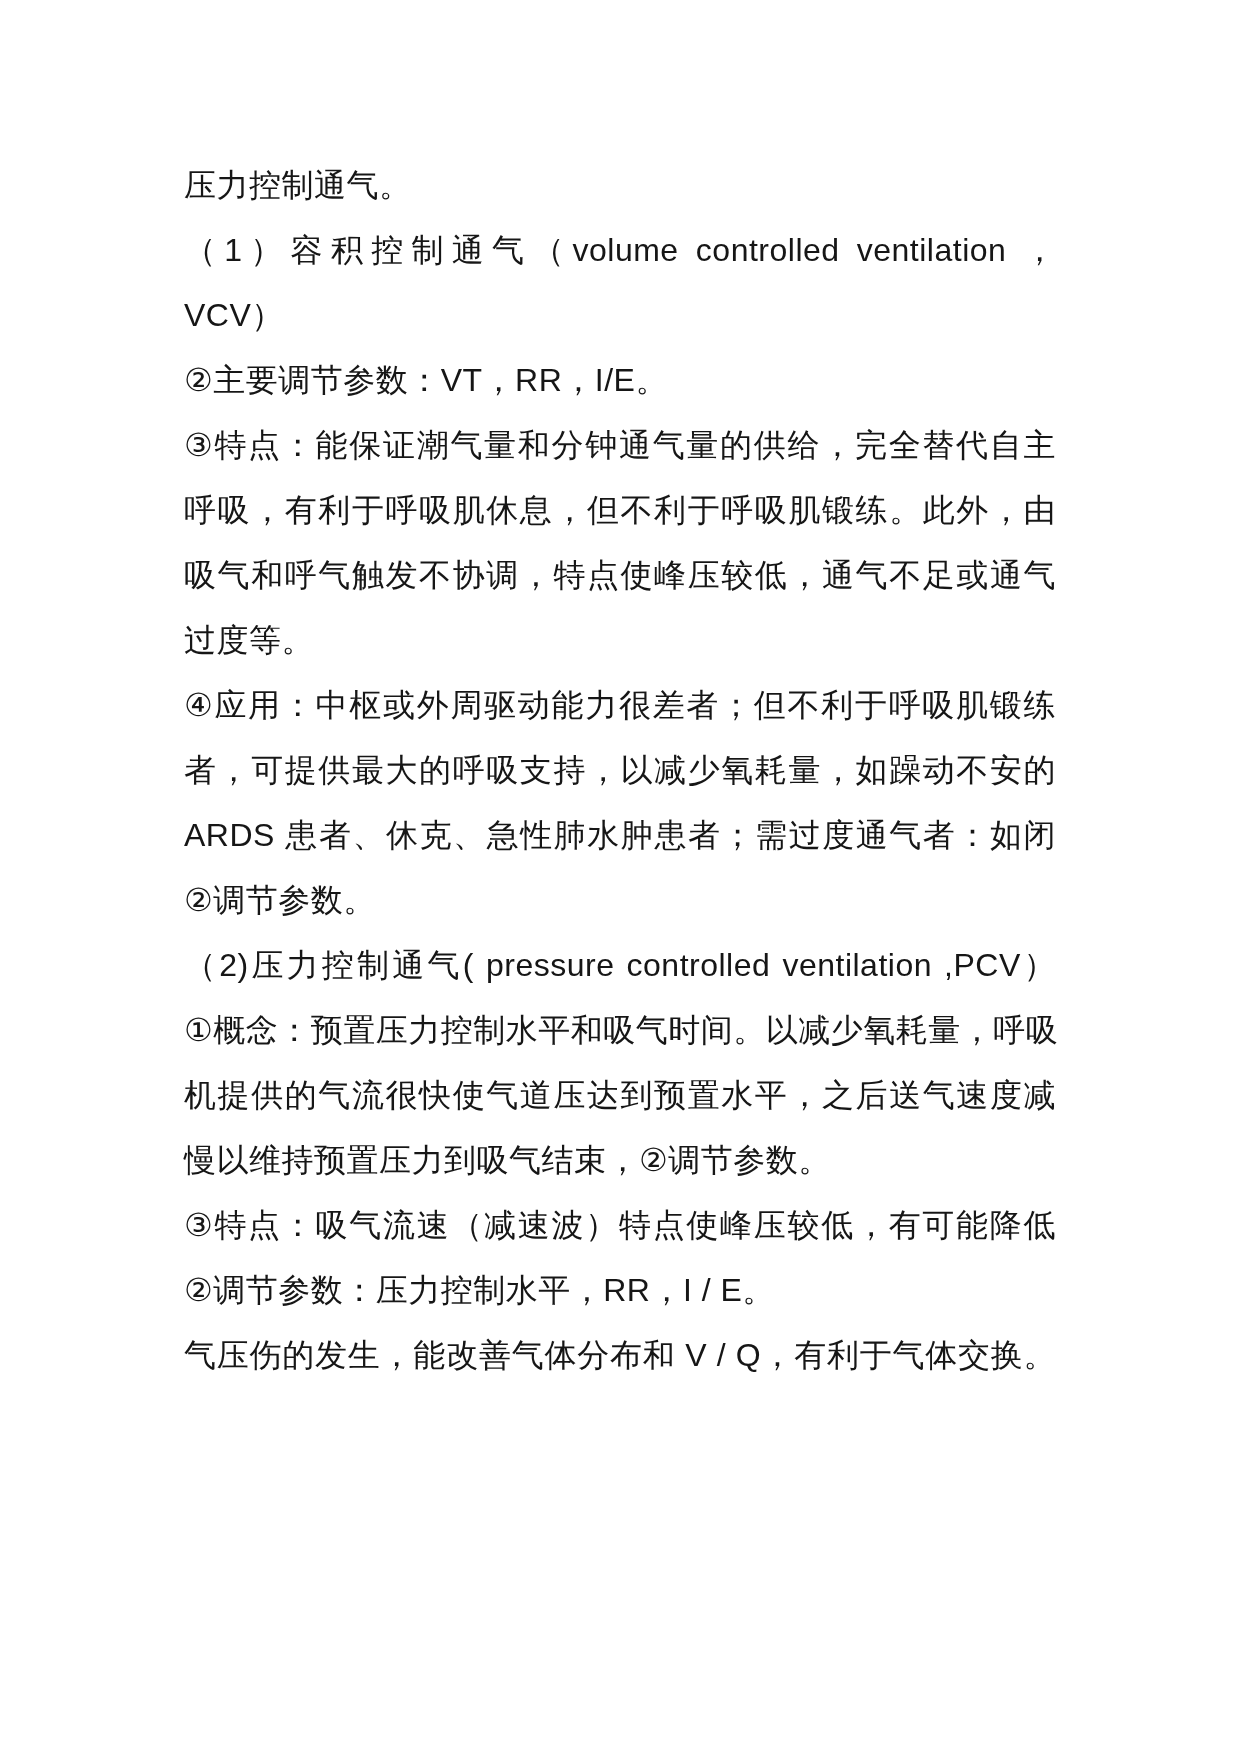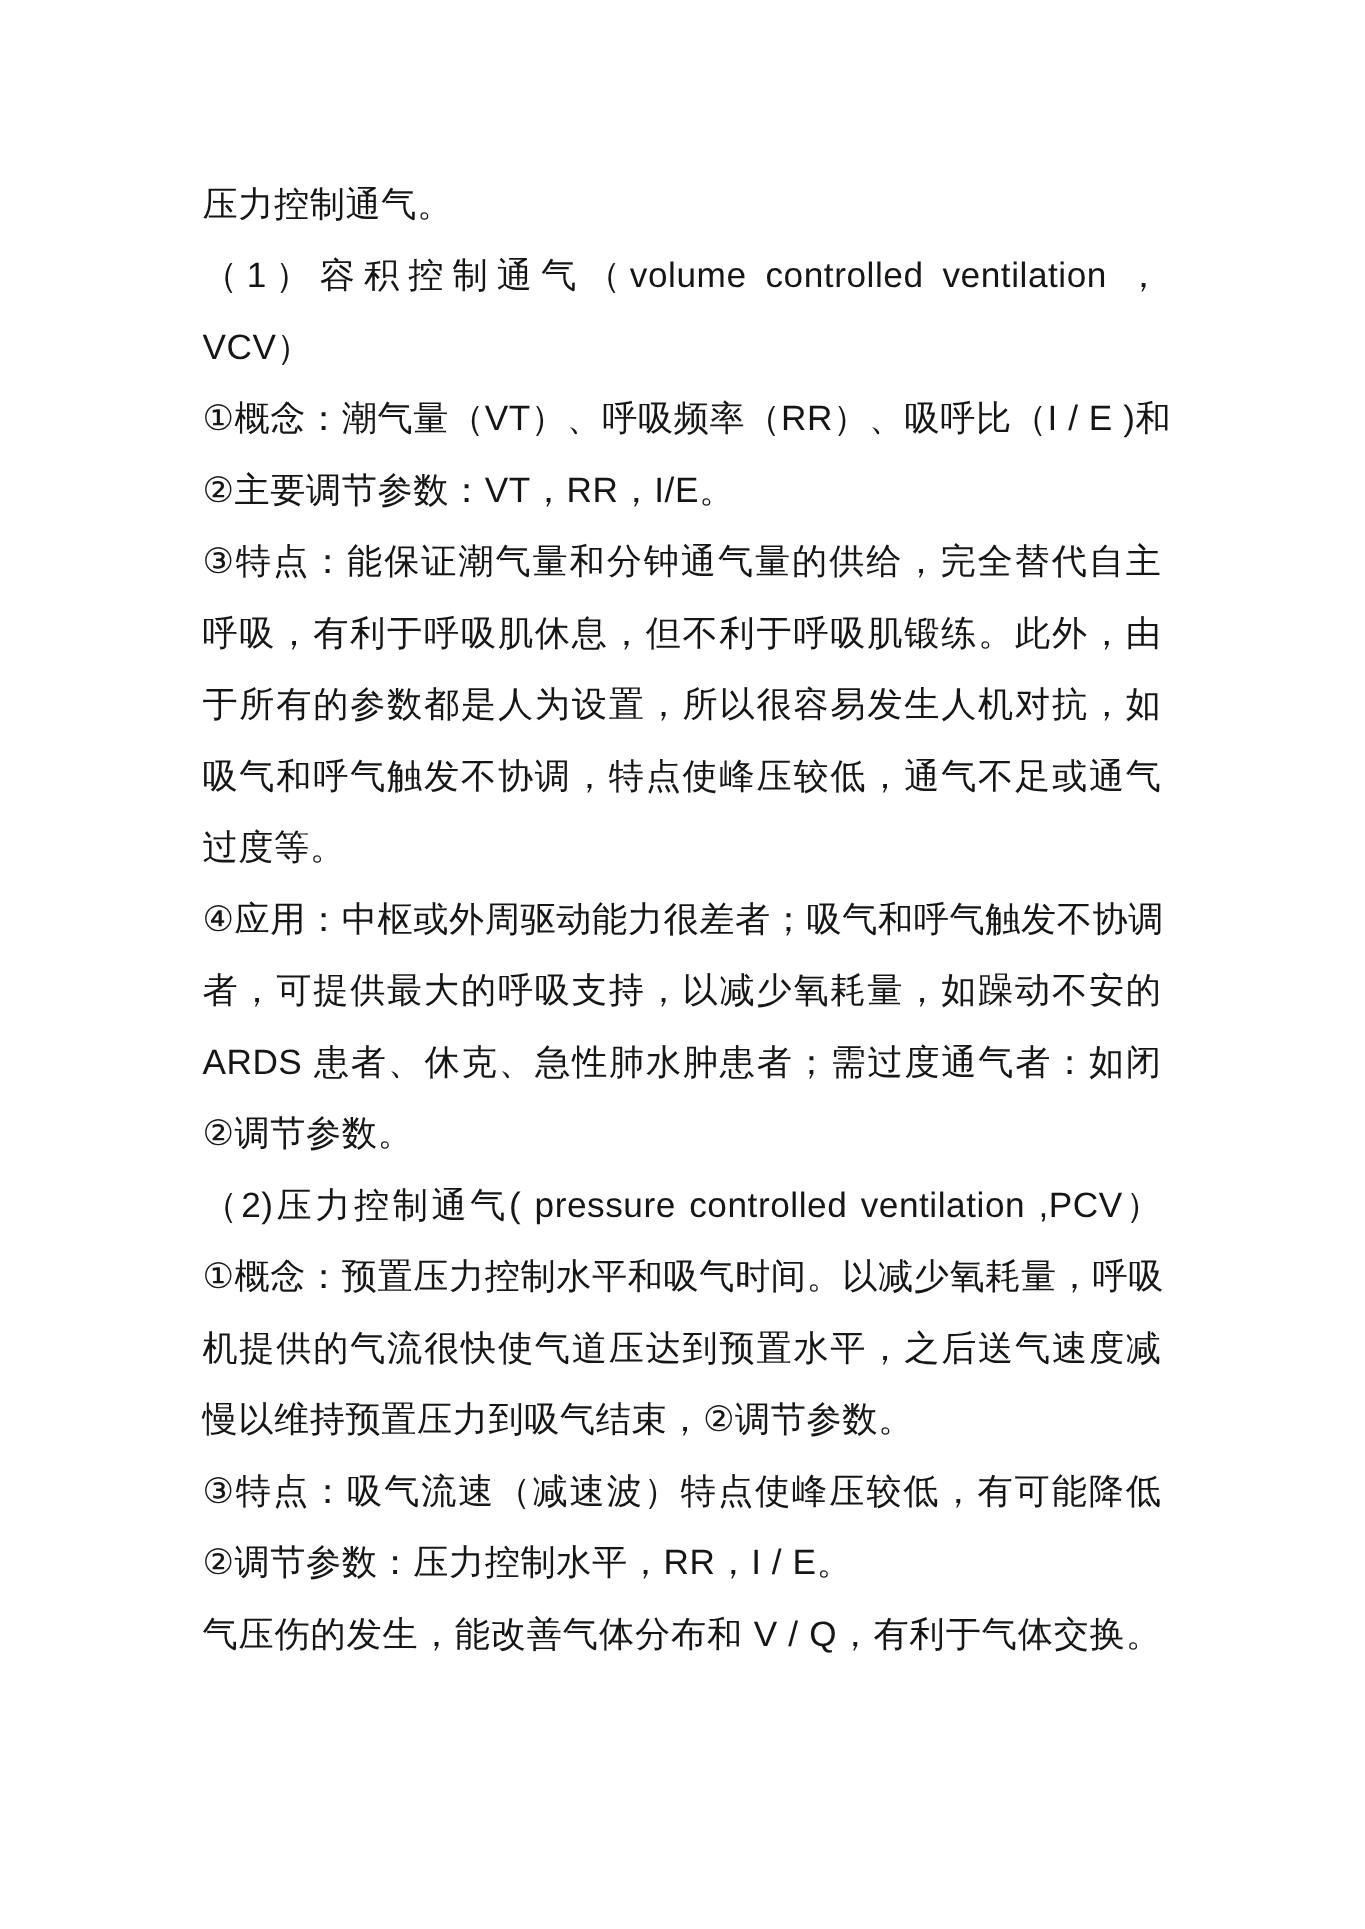--- a/index.html
+++ b/index.html
@@ -36,28 +36,26 @@
   }
 </style>
 </head>
 <body>
 
 <div class="page">
   <div class="text-block">
     <div class="line">压力控制通气。</div>
     <div class="line fill">（1）容积控制通气（volume controlled ventilation ，</div>
     <div class="line">VCV）</div>
-    <div class="line fill">①概念：潮气量（VT）、呼吸频率（RR）、吸呼比（I / E )和</div>
     <div class="line">②主要调节参数：VT，RR，I/E。</div>
     <div class="line fill">③特点：能保证潮气量和分钟通气量的供给，完全替代自主</div>
     <div class="line fill">呼吸，有利于呼吸肌休息，但不利于呼吸肌锻练。此外，由</div>
-    <div class="line fill">于所有的参数都是人为设置，所以很容易发生人机对抗，如</div>
     <div class="line fill">吸气和呼气触发不协调，特点使峰压较低，通气不足或通气</div>
     <div class="line">过度等。</div>
-    <div class="line fill">④应用：中枢或外周驱动能力很差者；吸气和呼气触发不协调</div>
+    <div class="line fill">④应用：中枢或外周驱动能力很差者；但不利于呼吸肌锻练</div>
     <div class="line fill">者，可提供最大的呼吸支持，以减少氧耗量，如躁动不安的</div>
     <div class="line fill">ARDS 患者、休克、急性肺水肿患者；需过度通气者：如闭</div>
     <div class="line">②调节参数。</div>
     <div class="line fill">（2)压力控制通气( pressure controlled ventilation ,PCV）</div>
     <div class="line fill">①概念：预置压力控制水平和吸气时间。以减少氧耗量，呼吸</div>
     <div class="line fill">机提供的气流很快使气道压达到预置水平，之后送气速度减</div>
     <div class="line">慢以维持预置压力到吸气结束，②调节参数。</div>
     <div class="line fill">③特点：吸气流速（减速波）特点使峰压较低，有可能降低</div>
     <div class="line">②调节参数：压力控制水平，RR，I / E。</div>
     <div class="line fill">气压伤的发生，能改善气体分布和 V / Q，有利于气体交换。</div>

